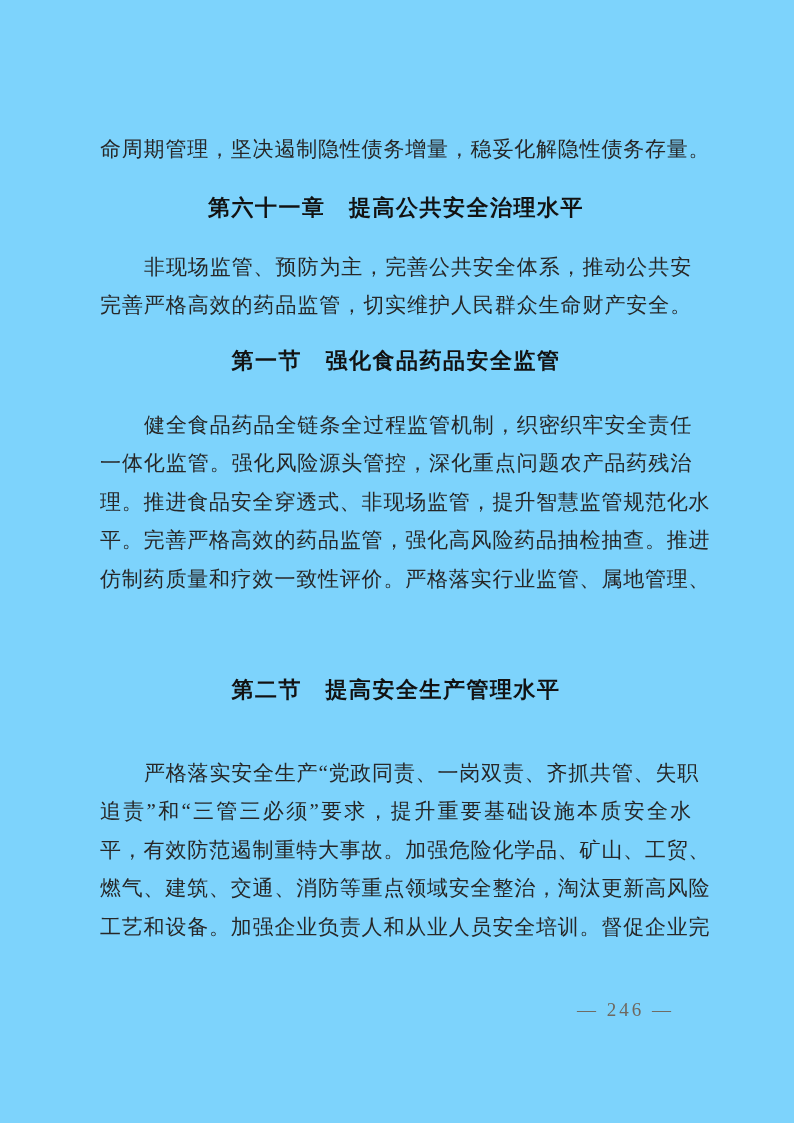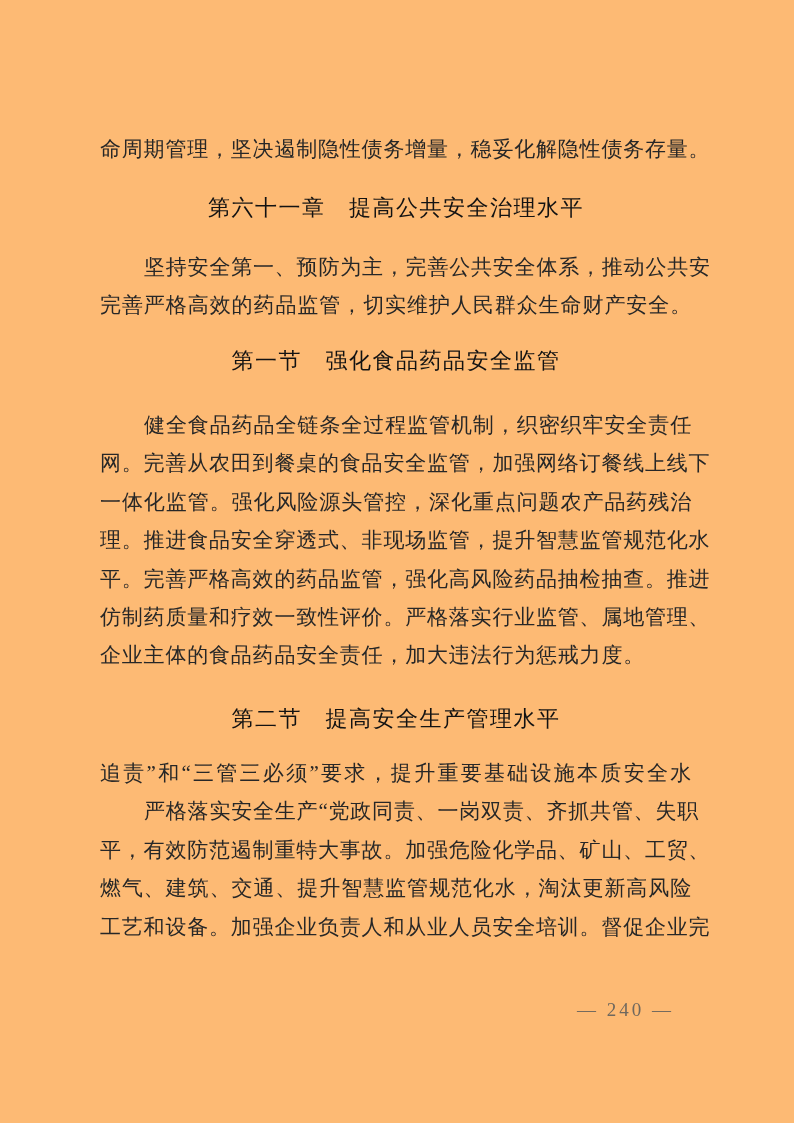--- a/index.html
+++ b/index.html
@@ -4,21 +4,21 @@
 <style>
   html, body {
     margin: 0;
     padding: 0;
     background: #ffffff;
   }
   .page {
     position: relative;
     width: 794px;
     height: 1123px;
-    background: #fdba74;
+    background: #7dd3fc;
     overflow: hidden;
     font-family: "Liberation Serif", serif;
     color: #272727;
   }
   .textcol {
     position: absolute;
     left: 100px;
     width: 592px;
   }
   .bodyline {
@@ -38,76 +38,74 @@
   }
   .indent {
     text-indent: 44px;
   }
   .heading {
     position: absolute;
     left: 100px;
     width: 592px;
     text-align: center;
     font-family: "Liberation Sans", sans-serif;
-    font-weight: 400;
+    font-weight: 700;
     font-size: 22px;
     line-height: 30px;
     letter-spacing: 1.5px;
     color: #121212;
   }
   .page-number {
     position: absolute;
     top: 999px;
     right: 120px;
     font-family: "Liberation Serif", serif;
     font-size: 19px;
     letter-spacing: 3px;
     color: #6f685e;
   }
   #cont-para   { top: 130px; }
   #chapter-hd  { top: 193px; }
   #intro-para  { top: 248px; }
   #sec1-hd     { top: 346px; }
   #sec1-para   { top: 406px; }
-  #sec2-hd     { top: 704px; }
+  #sec2-hd     { top: 675px; }
   #sec2-para   { top: 754px; }
 </style>
 </head>
 <body>
 
 <div class="page">
 
   <div id="cont-para" class="textcol">
     <div class="bodyline">命周期管理，坚决遏制隐性债务增量，稳妥化解隐性债务存量。</div>
   </div>
 
   <div id="chapter-hd" class="heading">第六十一章　提高公共安全治理水平</div>
 
   <div id="intro-para" class="textcol">
-    <div class="bodyline indent">坚持安全第一、预防为主，完善公共安全体系，推动公共安</div>
+    <div class="bodyline indent">非现场监管、预防为主，完善公共安全体系，推动公共安</div>
     <div class="bodyline">完善严格高效的药品监管，切实维护人民群众生命财产安全。</div>
   </div>
 
   <div id="sec1-hd" class="heading">第一节　强化食品药品安全监管</div>
 
   <div id="sec1-para" class="textcol">
     <div class="bodyline indent">健全食品药品全链条全过程监管机制，织密织牢安全责任</div>
-    <div class="bodyline">网。完善从农田到餐桌的食品安全监管，加强网络订餐线上线下</div>
     <div class="bodyline">一体化监管。强化风险源头管控，深化重点问题农产品药残治</div>
     <div class="bodyline">理。推进食品安全穿透式、非现场监管，提升智慧监管规范化水</div>
     <div class="bodyline">平。完善严格高效的药品监管，强化高风险药品抽检抽查。推进</div>
     <div class="bodyline">仿制药质量和疗效一致性评价。严格落实行业监管、属地管理、</div>
-    <div class="bodyline short-last">企业主体的食品药品安全责任，加大违法行为惩戒力度。</div>
   </div>
 
   <div id="sec2-hd" class="heading">第二节　提高安全生产管理水平</div>
 
   <div id="sec2-para" class="textcol">
+    <div class="bodyline indent">严格落实安全生产“党政同责、一岗双责、齐抓共管、失职</div>
     <div class="bodyline">追责”和“三管三必须”要求，提升重要基础设施本质安全水</div>
-    <div class="bodyline indent">严格落实安全生产“党政同责、一岗双责、齐抓共管、失职</div>
     <div class="bodyline">平，有效防范遏制重特大事故。加强危险化学品、矿山、工贸、</div>
-    <div class="bodyline">燃气、建筑、交通、提升智慧监管规范化水，淘汰更新高风险</div>
+    <div class="bodyline">燃气、建筑、交通、消防等重点领域安全整治，淘汰更新高风险</div>
     <div class="bodyline">工艺和设备。加强企业负责人和从业人员安全培训。督促企业完</div>
   </div>
 
-  <div class="page-number">— 240 —</div>
+  <div class="page-number">— 246 —</div>
 
 </div>
 
 </body></html>

